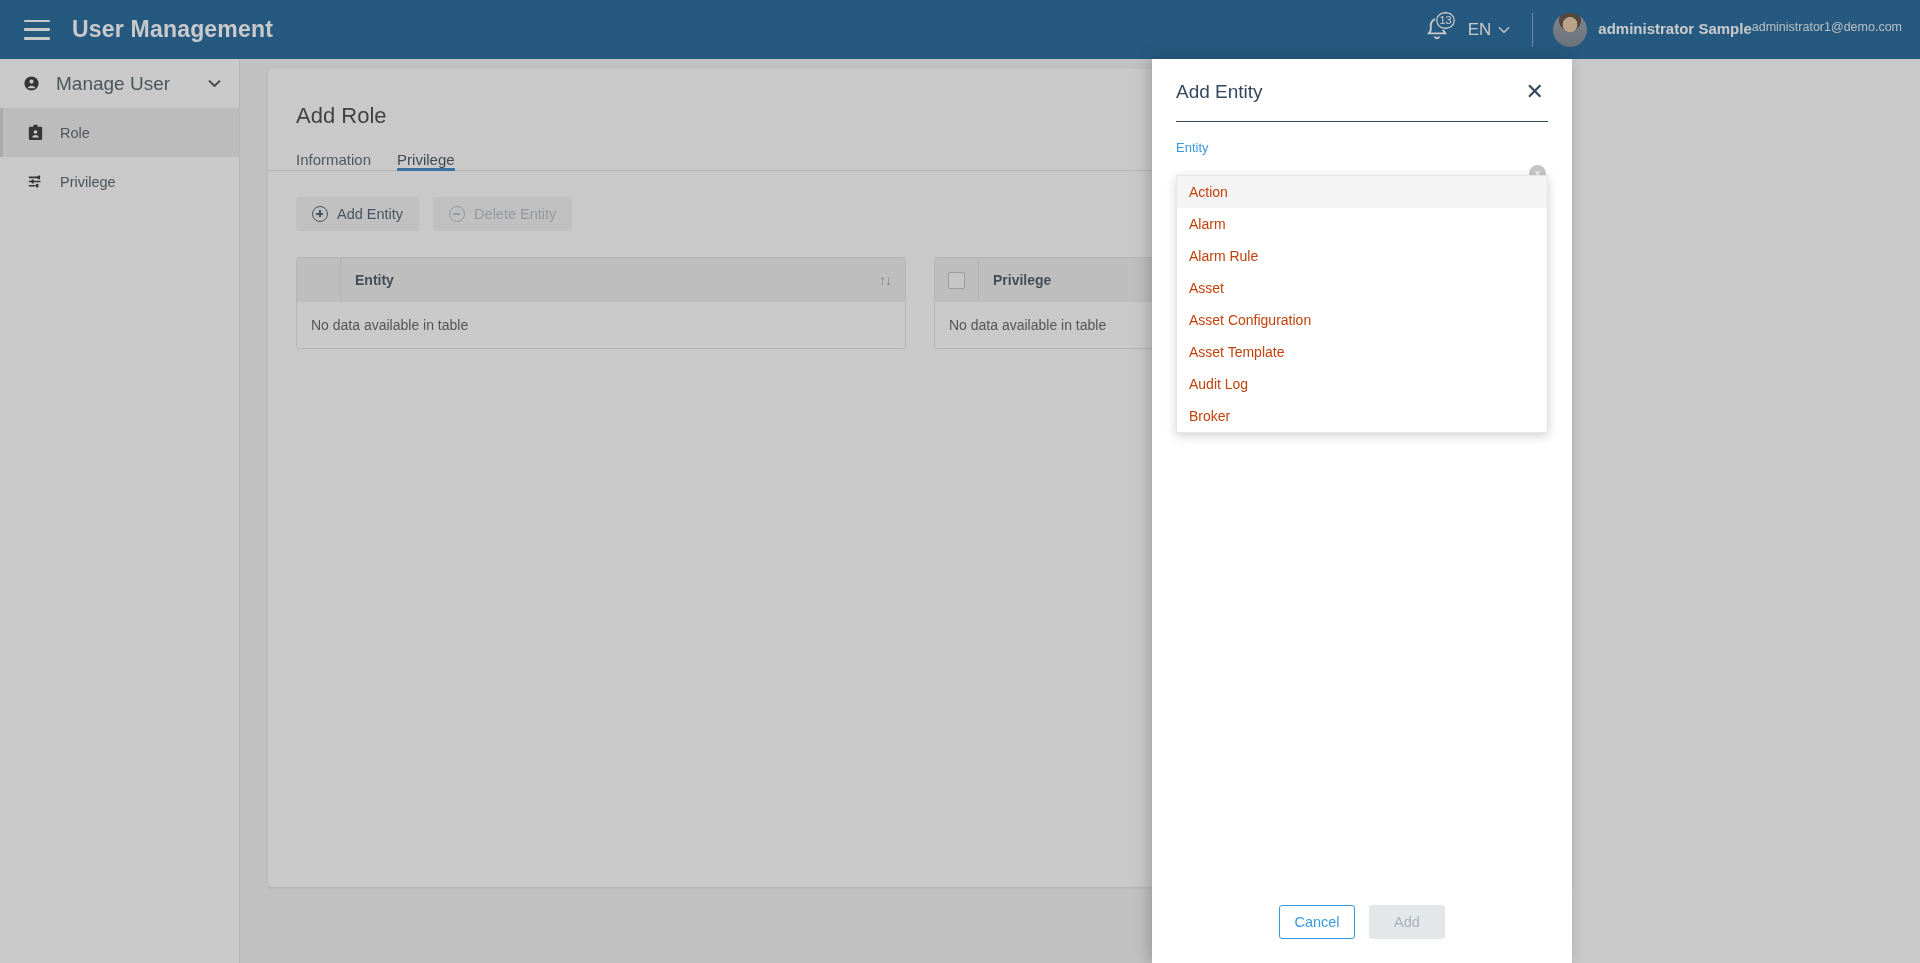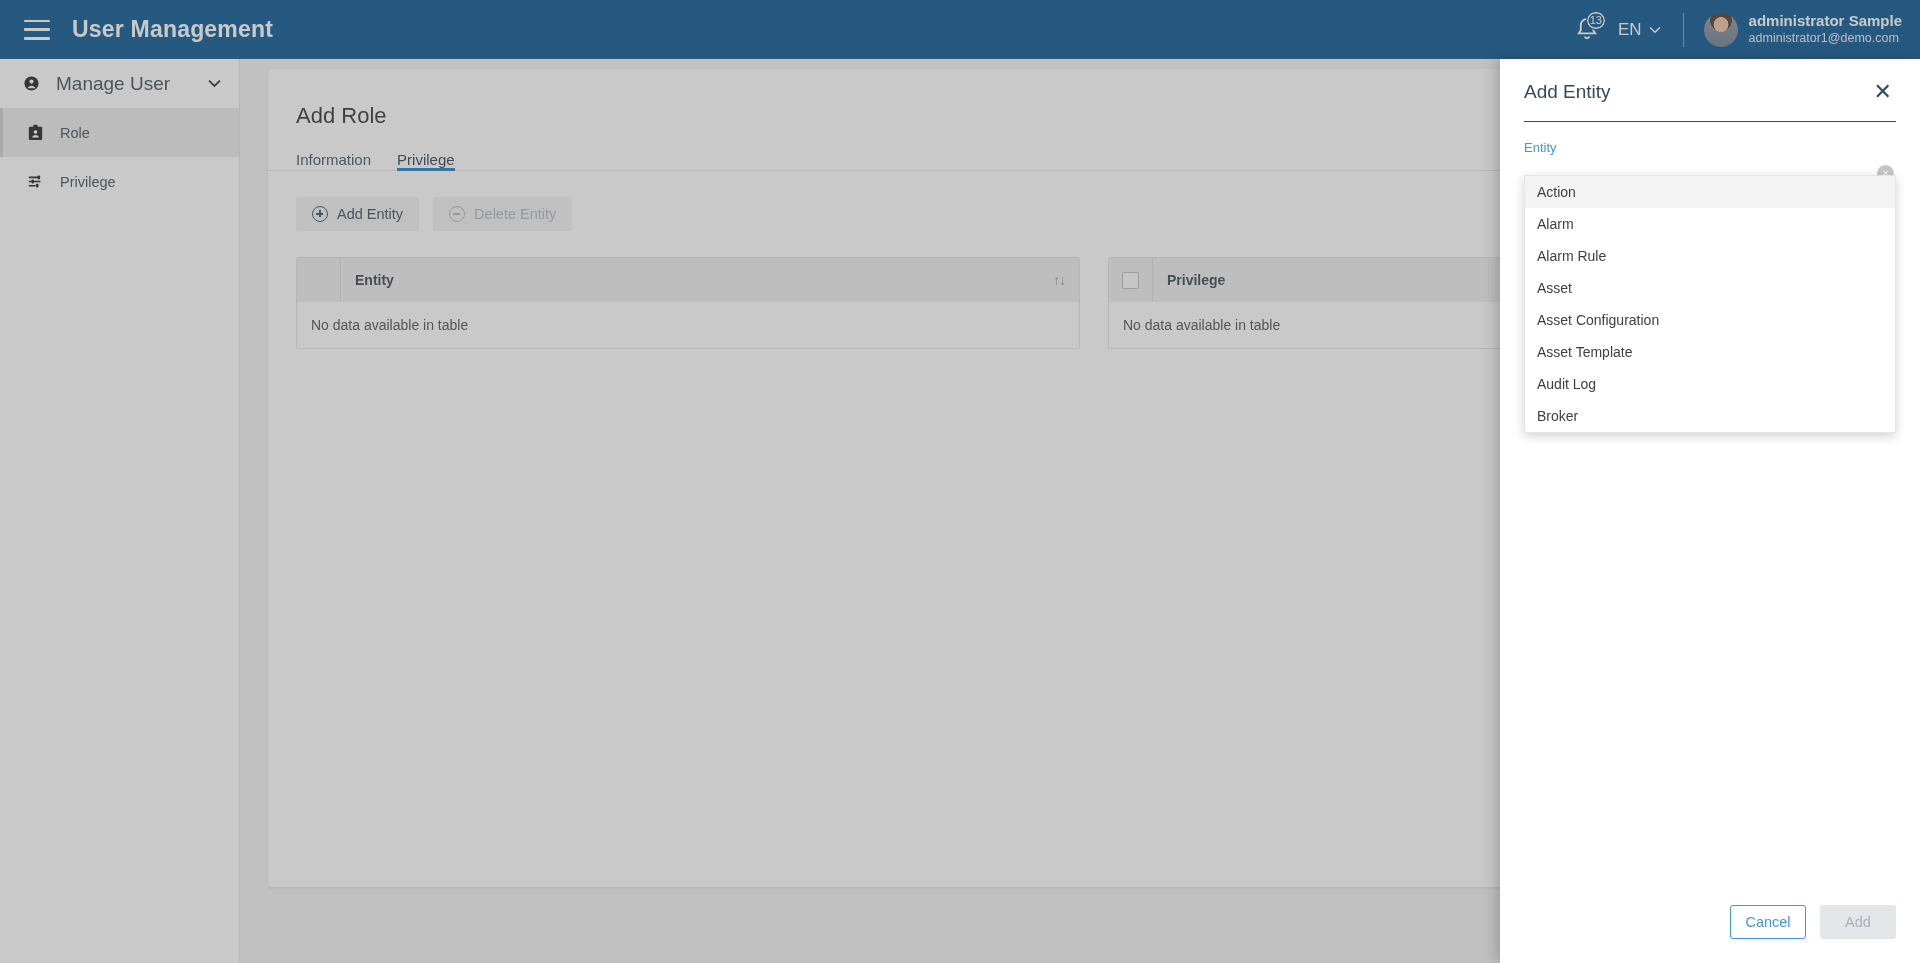--- a/index.html
+++ b/index.html
@@ -2,21 +2,21 @@
 <html><head>
 <meta charset="utf-8">
 <style>
   * { box-sizing: border-box; margin: 0; padding: 0; }
   html, body {
     width: 1920px; height: 963px;
     font-family: "Liberation Sans", sans-serif;
     overflow: hidden;
     background: #ffffff;
   }
-  #root { position: relative; width: 1920px; height: 963px; border-radius: 21px; }
+  #root { position: relative; width: 1572px; height: 963px; border-radius: 21px; }
 
   
   .page { position: absolute; inset: 0; }
   .dim-overlay {
     position: absolute; left: 0; top: 0; width: 1920px; height: 963px;
     background: rgba(106,106,106,0.36);
     z-index: 40; pointer-events: none;
   }
 
   
@@ -47,21 +47,21 @@
   }
   .lang { color:#fff; font-size:17px; display:flex; align-items:center; gap:7px; cursor:pointer; margin-right:18px;}
   .divider-v { width: 1px; height: 34px; background: rgba(255,255,255,.42); margin: 0 20px 0 4px; }
   .avatar {
     width: 34px; height: 34px; border-radius: 50%; margin-right: 11px;
     background: radial-gradient(circle at 50% 34%, #e8c39c 0 26%, transparent 27%),
                 radial-gradient(circle at 50% 22%, #4a3426 0 34%, transparent 35%),
                 linear-gradient(#8d96a3, #6d7886);
     background-color: #7a8490; overflow:hidden; flex:none;
   }
-  .user-block { display: flex; flex-direction: column; justify-content: center; line-height: 1.25; }
+  .user-block { display: flex; flex-direction: row; justify-content: center; line-height: 1.25; }
   .user-name { color:#fff; font-size: 15px; font-weight: bold; }
   .user-mail { color:#e4ecf3; font-size: 12.5px; }
 
   
   .sidebar {
     position: absolute; left: 0; top: 59px; width: 240px; height: 904px;
     background: #ffffff; border-right: 1px solid #e3e3e3; z-index: 15;
   }
   .nav-item {
     height: 49px; display: flex; align-items: center; padding: 0 18px 0 20px;
@@ -155,25 +155,25 @@
     position:absolute; right: 2px; top: 4px; width:17px; height:17px; border-radius:50%;
     background:#c6c6c6; color:#fff; font-size:11px; line-height:17px; text-align:center;
     cursor:pointer;
   }
   .dropdown {
     position:absolute; left: 24px; right: 24px; top: 116px;
     background:#fff; border:1px solid #e6e6e6; box-shadow: 0 3px 10px rgba(0,0,0,.18);
     z-index: 5; max-height: 300px; overflow-y:auto;
   }
   .dd-item { height: 32px; display:flex; align-items:center; padding: 0 12px;
-             font-size: 14px; color:#404040; cursor:pointer; }
+             font-size: 14px; color:#c2410c; cursor:pointer; }
   .dd-item.hl { background: #f4f4f4; }
 
   .drawer-foot {
-    margin-top:auto; display:flex; justify-content:flex-end; gap: 14px;
+    margin-top:auto; display:flex; justify-content:center; gap: 14px;
     padding: 0 24px 24px 24px;
   }
   .dbtn { height: 34px; min-width: 76px; border-radius: 3px; font-size: 14.5px;
           font-family: inherit; cursor:pointer; }
   .dbtn.ghost { background:#fff; border:1px solid #3a9ae0; color:#3a9ae0; }
   .dbtn.dis { background:#e4e7ea; border:none; color:#a9b2ba; cursor:default; }
 </style>
 </head>
 <body>
 

